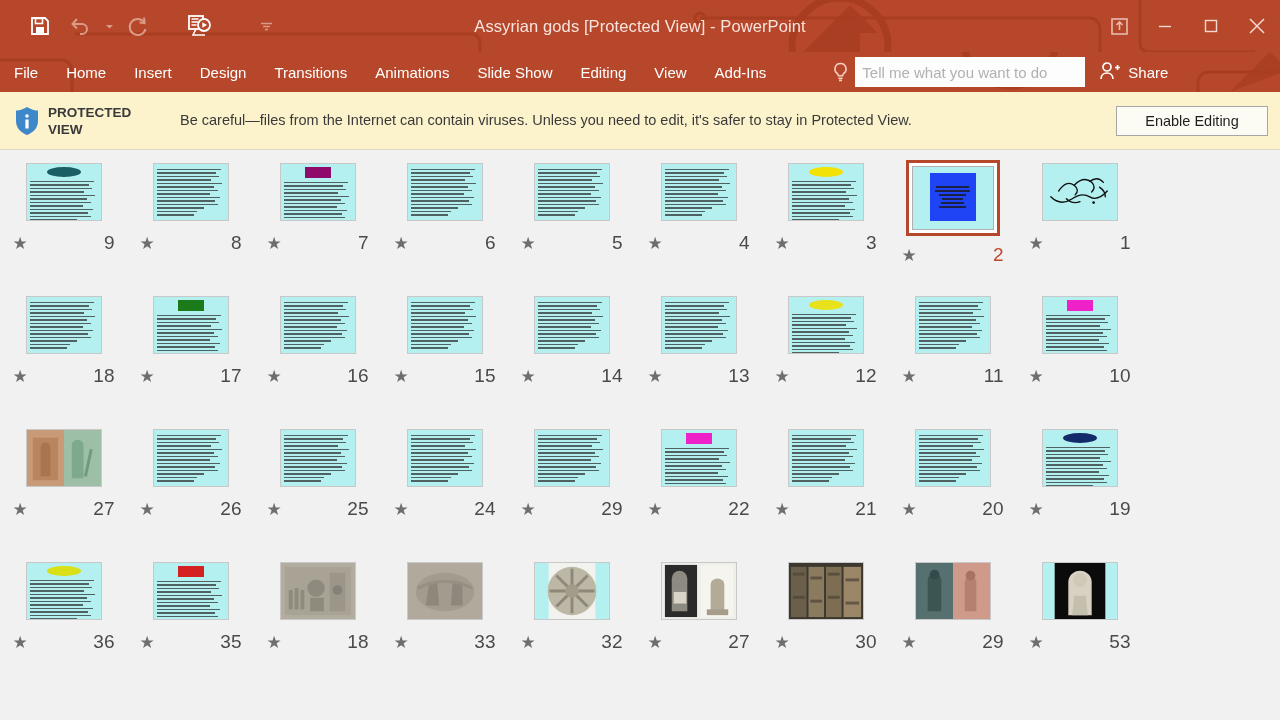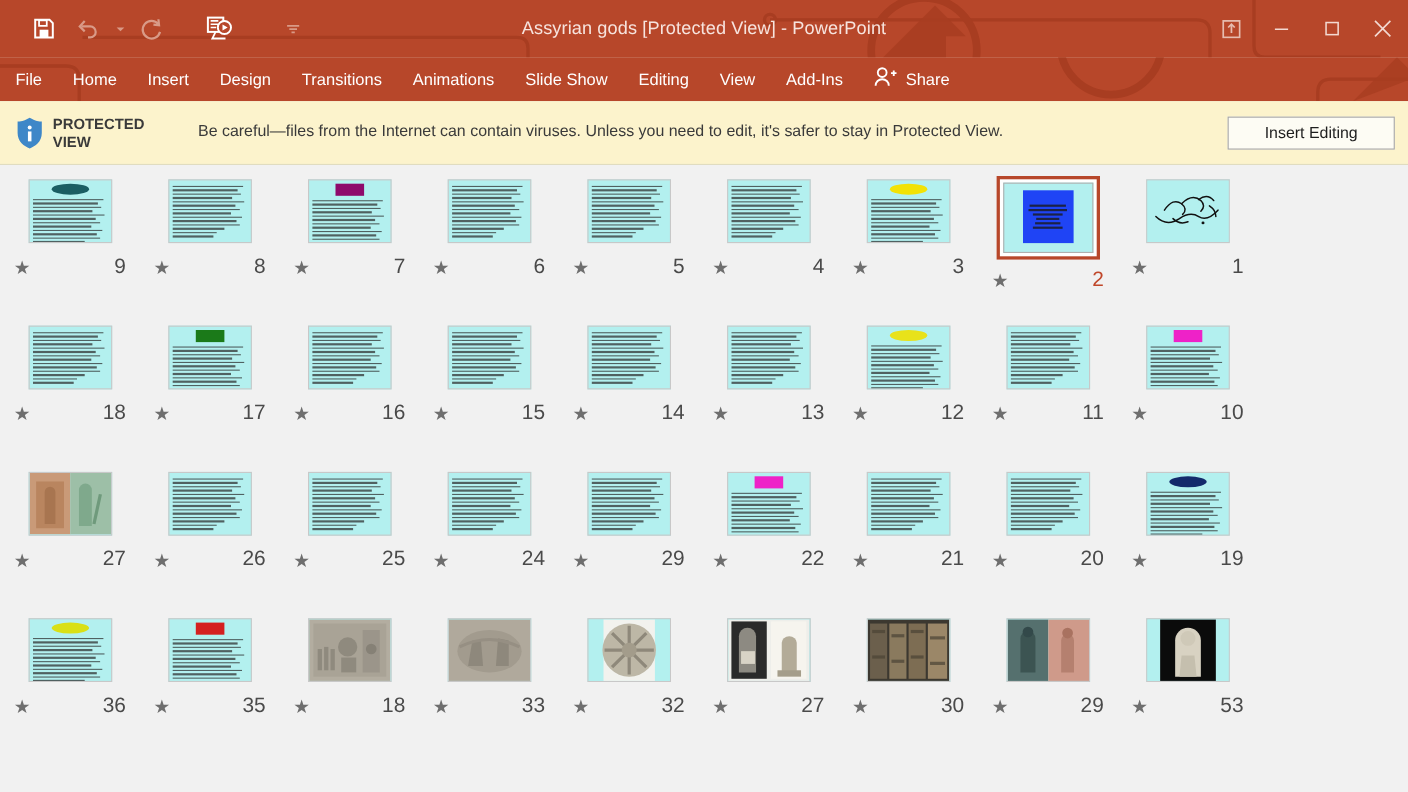--- a/index.html
+++ b/index.html
@@ -292,20 +292,29 @@
   <div class="menu-item">Home</div>
   <div class="menu-item">Insert</div>
   <div class="menu-item">Design</div>
   <div class="menu-item">Transitions</div>
   <div class="menu-item">Animations</div>
   <div class="menu-item">Slide Show</div>
   <div class="menu-item">Editing</div>
   <div class="menu-item">View</div>
   <div class="menu-item">Add-Ins</div>
 
+  <div class="tellme-wrap">
+    <span class="bulb">
+      <svg width="17" height="20" viewBox="0 0 17 20">
+          <path d="M8.5 1.5a5.5 5.5 0 0 0-3.2 10 3 3 0 0 1 1.1 2.2h4.2a3 3 0 0 1 1.1-2.2A5.5 5.5 0 0 0 8.5 1.5z" fill="none" stroke="currentColor" stroke-width="1.6"></path>
+          <path d="M6.4 16.3h4.2M7 18.4h3" stroke="currentColor" stroke-width="1.6"></path>
+        </svg>
+    </span>
+    <div class="tellme">Tell me what you want to do</div>
+  </div>
 
   <div class="share-btn">
     <span>
       <svg width="22" height="20" viewBox="0 0 22 20">
           <circle cx="8" cy="6" r="4" fill="none" stroke="currentColor" stroke-width="1.7"></circle>
           <path d="M2 18c0-3.6 2.7-6 6-6s6 2.4 6 6" fill="none" stroke="currentColor" stroke-width="1.7"></path>
           <path d="M16 6.5h5M18.5 4v5" stroke="currentColor" stroke-width="1.7"></path>
         </svg>
     </span>
     <span>Share</span>
@@ -318,21 +327,21 @@
         <path d="M13 1 C8 4 4 4.5 2 4.5 L2 15 C2 23 8 27 13 29 C18 27 24 23 24 15 L24 4.5 C22 4.5 18 4 13 1z" fill="#3e87c8"></path>
         <circle cx="13" cy="10" r="1.8" fill="#fff"></circle>
         <rect x="11.4" y="13.5" width="3.2" height="9" fill="#fff"></rect>
       </svg>
   </div>
   <div class="pv-label">
     <div>PROTECTED</div>
     <div>VIEW</div>
   </div>
   <div class="pv-msg">Be careful—files from the Internet can contain viruses. Unless you need to edit, it's safer to stay in Protected View.</div>
-  <div class="enable-btn">Insert Editing</div>
+  <div class="enable-btn">Enable Editing</div>
 </div>
 
 <div id="sorter">
     <div class="grid-row">
       <div class="cell">
         <div class="thumb-box">
          <div class="thumb">
             <div class="shape-top" style="top:3px;width:34px;height:10px;border-radius:50%;background:#1b5e63;"></div>
             <div class="tx-lines" style="top:17px">
               <div class="tx-line" style="width:95%"></div>

